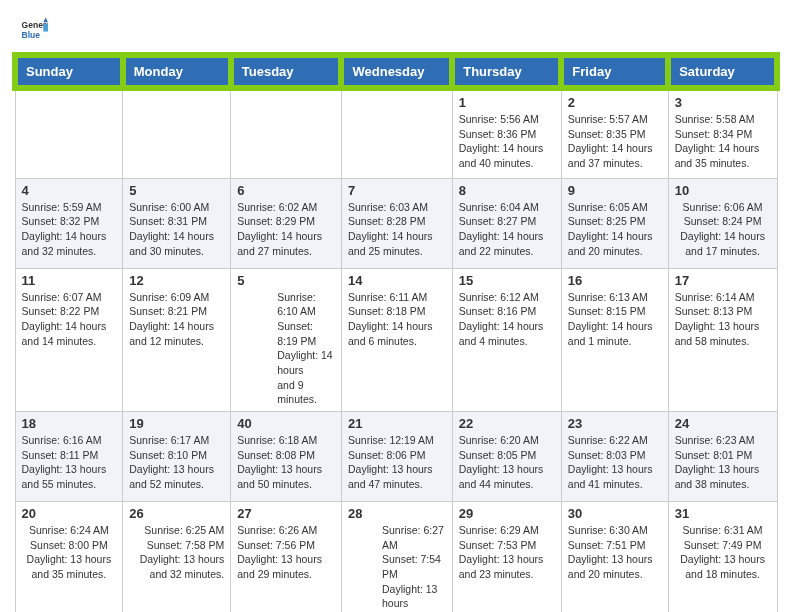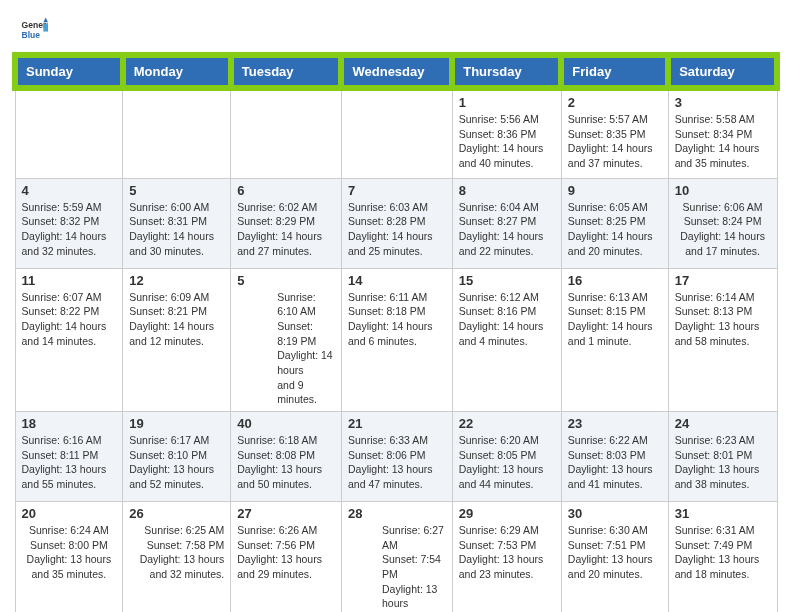--- a/index.html
+++ b/index.html
@@ -257,21 +257,21 @@
           </td>
           <td>
             <div class="day-number">40</div>
             <div class="day-info" style="white-space: pre-line;">Sunrise: 6:18 AM
 Sunset: 8:08 PM
 Daylight: 13 hours
 and 50 minutes.</div>
           </td>
           <td>
             <div class="day-number">21</div>
-            <div class="day-info" style="white-space: pre-line;">Sunrise: 6:33 AM
+            <div class="day-info" style="white-space: pre-line;">Sunrise: 12:19 AM
 Sunset: 8:06 PM
 Daylight: 13 hours
 and 47 minutes.</div>
           </td>
           <td>
             <div class="day-number">22</div>
             <div class="day-info" style="white-space: pre-line;">Sunrise: 6:20 AM
 Sunset: 8:05 PM
 Daylight: 13 hours
 and 44 minutes.</div>
@@ -329,21 +329,21 @@
           </td>
           <td>
             <div class="day-number">30</div>
             <div class="day-info" style="white-space: pre-line;">Sunrise: 6:30 AM
 Sunset: 7:51 PM
 Daylight: 13 hours
 and 20 minutes.</div>
           </td>
           <td>
             <div class="day-number">31</div>
-            <div class="day-info" style="white-space: pre-line;">Sunrise: 6:31 AM
+            <div class="day-info" style="white-space: pre-line; text-align: center;">Sunrise: 6:31 AM
 Sunset: 7:49 PM
 Daylight: 13 hours
 and 18 minutes.</div>
           </td>
         </tr>
       </tbody>
   </table>
 </div>
 
 </body></html>

